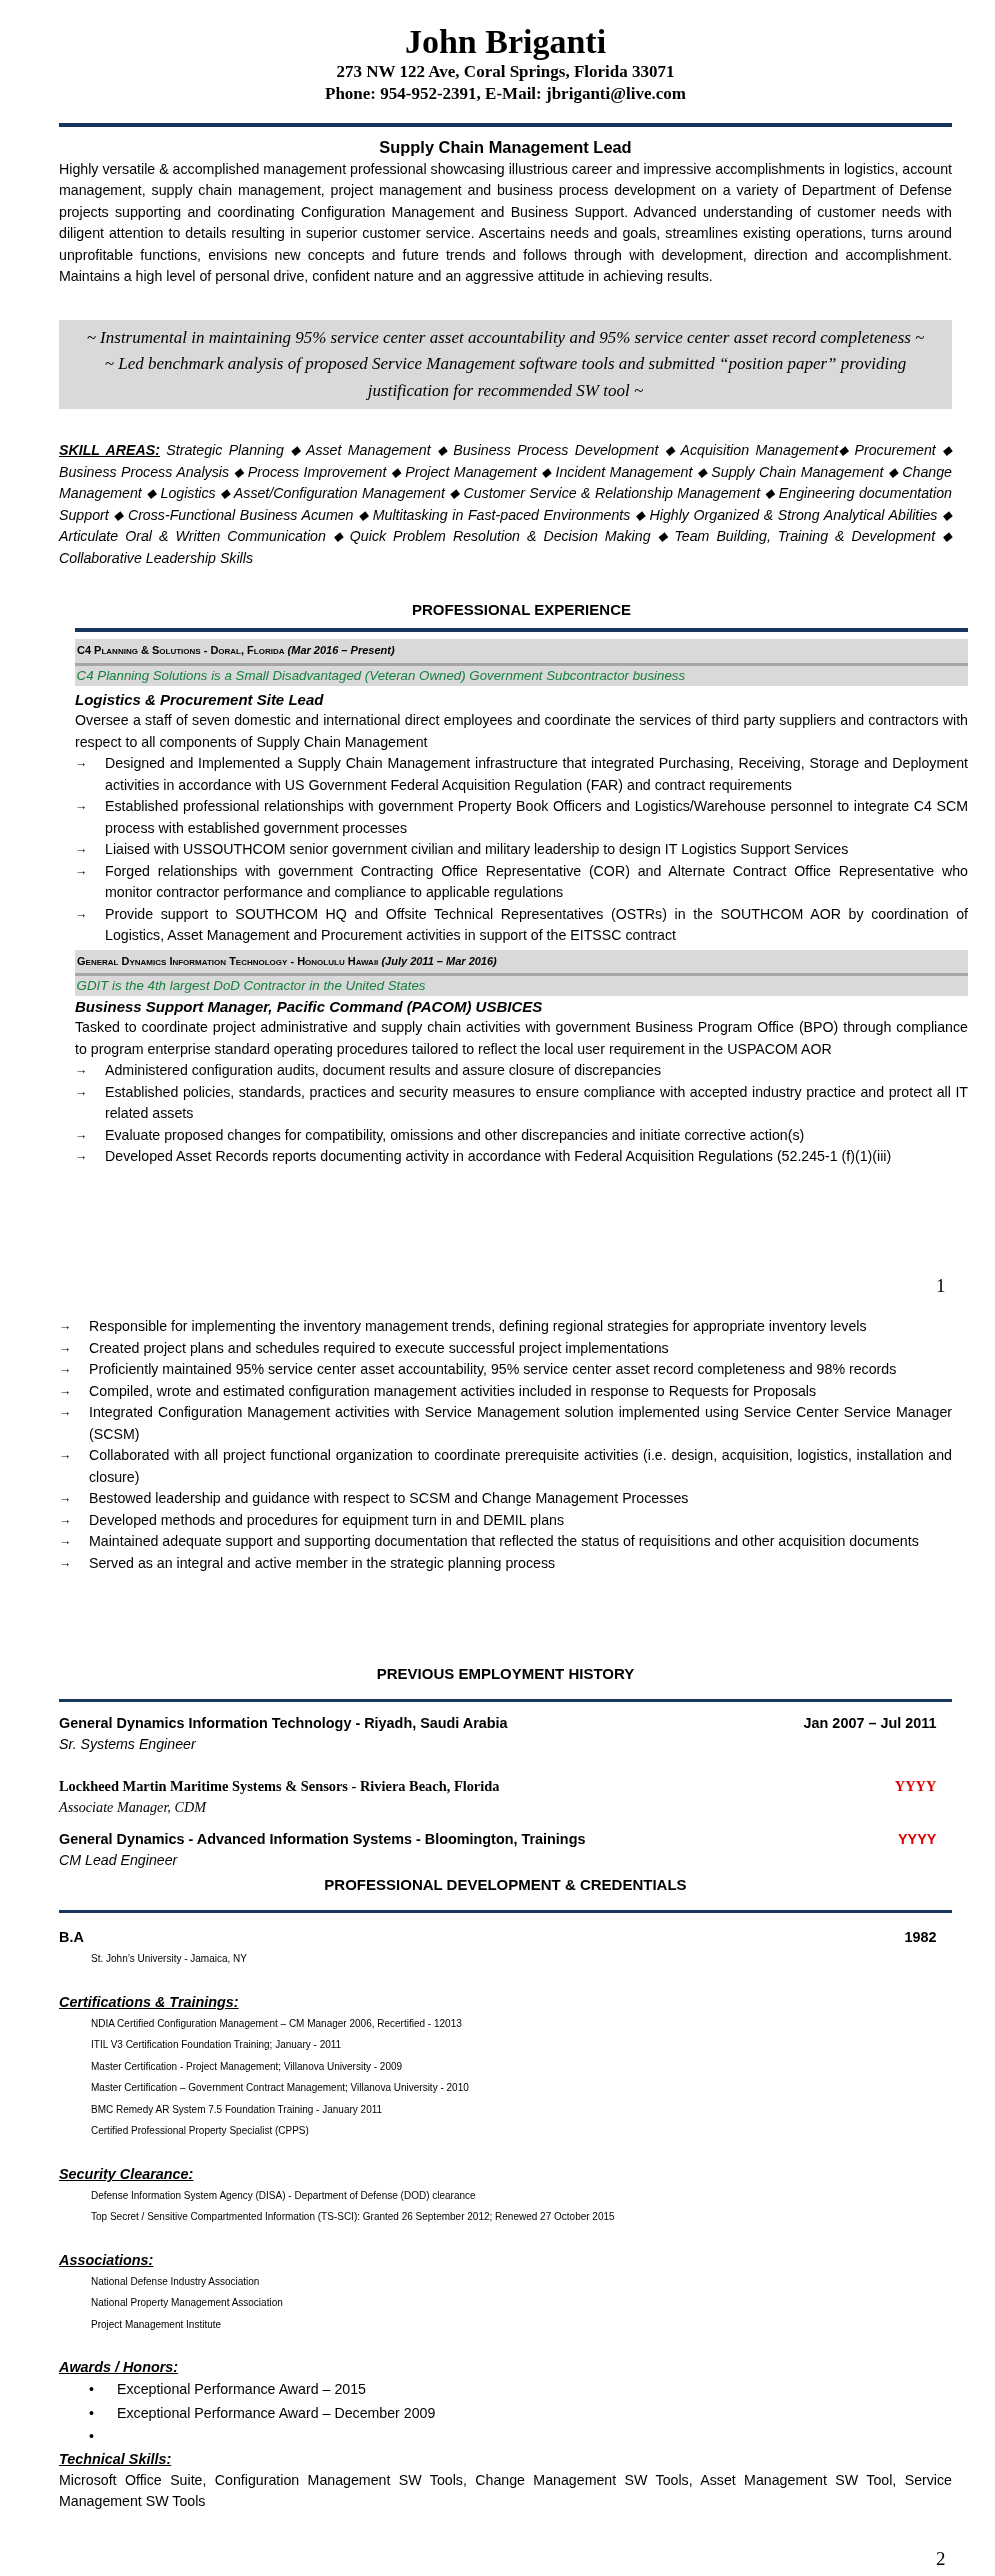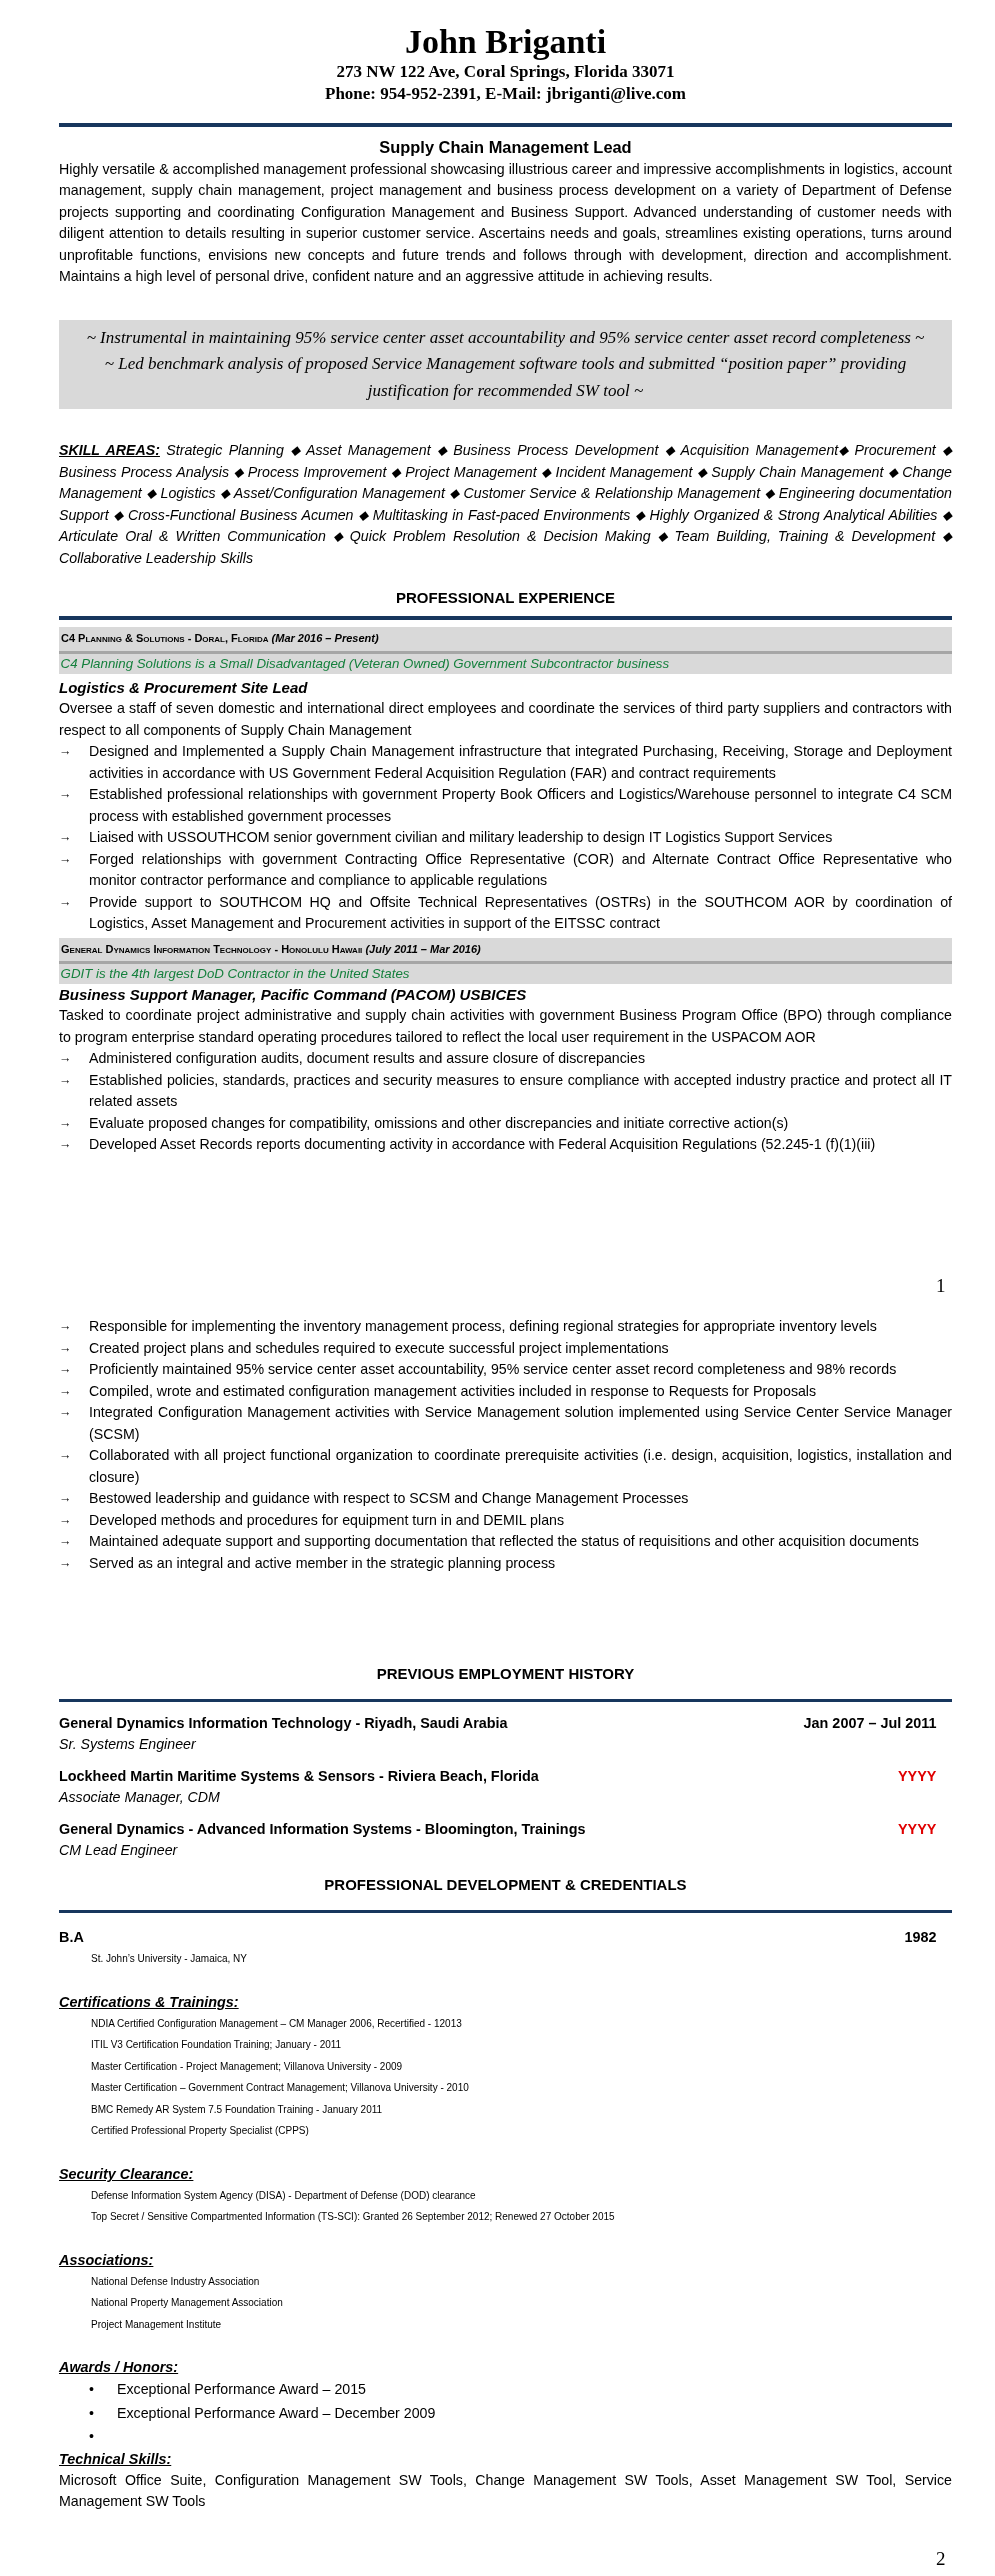--- a/index.html
+++ b/index.html
@@ -57,21 +57,21 @@
   <div class="highlight">
     <div>~ Instrumental in maintaining 95% service center asset accountability and 95% service center asset record completeness ~</div>
     <div>~ Led benchmark analysis of proposed Service Management software tools and submitted “position paper” providing justification for recommended SW tool ~</div>
   </div>
 </div>
 
 <div class="page" style="top:440px;">
   <div class="skills"><span class="lbl">SKILL AREAS:</span><span> Strategic Planning ⬥ Asset Management ⬥ Business Process Development ⬥ Acquisition Management⬥ Procurement ⬥ Business Process Analysis ⬥ Process Improvement ⬥ Project Management ⬥ Incident Management ⬥ Supply Chain Management ⬥ Change Management ⬥ Logistics ⬥ Asset/Configuration Management ⬥ Customer Service &amp; Relationship Management ⬥ Engineering documentation Support ⬥ Cross-Functional Business Acumen ⬥ Multitasking in Fast-paced Environments ⬥ Highly Organized &amp; Strong Analytical Abilities ⬥ Articulate Oral &amp; Written Communication ⬥ Quick Problem Resolution &amp; Decision Making ⬥ Team Building, Training &amp; Development ⬥ Collaborative Leadership Skills</span></div>
 </div>
 
-<div class="page" style="top:588px;">
+<div class="page" style="top:600px;margin-left:16px;">
   <div class="section-title">PROFESSIONAL EXPERIENCE</div>
   <div class="rule" style="margin-top:9.4px;"></div>
 
   <div class="job-band" style="margin-top:7px;">
     <div class="job-head"><span>C4 Planning &amp; Solutions - Doral, Florida </span><span class="dates">(Mar 2016 – Present)</span></div>
     <div class="job-desc">C4 Planning Solutions is a Small Disadvantaged (Veteran Owned) Government Subcontractor business</div>
   </div>
   <div class="role" style="margin-top:3.1px;">Logistics &amp; Procurement Site Lead</div>
   <div class="para">Oversee a staff of seven domestic and international direct employees and coordinate the services of third party suppliers and contractors with respect to all components of Supply Chain Management</div>
   <ul class="arrows">
@@ -93,21 +93,21 @@
     <li><span class="arr">→</span><span>Established policies, standards, practices and security measures to ensure compliance with accepted industry practice and protect all IT related assets</span></li>
     <li><span class="arr">→</span><span>Evaluate proposed changes for compatibility, omissions and other discrepancies and initiate corrective action(s)</span></li>
     <li><span class="arr">→</span><span>Developed Asset Records reports documenting activity in accordance with Federal Acquisition Regulations (52.245-1 (f)(1)(iii)</span></li>
   </ul>
 </div>
 
 <div class="pnum" style="top:1275px; left:936px;">1</div>
 
 <div class="page" style="top:1316px;">
   <ul class="arrows">
-    <li><span class="arr">→</span><span>Responsible for implementing the inventory management process, defining regional strategies for appropriate inventory levels</span></li>
+    <li><span class="arr">→</span><span>Responsible for implementing the inventory management trends, defining regional strategies for appropriate inventory levels</span></li>
     <li><span class="arr">→</span><span>Created project plans and schedules required to execute successful project implementations</span></li>
     <li><span class="arr">→</span><span>Proficiently maintained 95% service center asset accountability, 95% service center asset record completeness and 98% records</span></li>
     <li><span class="arr">→</span><span>Compiled, wrote and estimated configuration management activities included in response to Requests for Proposals</span></li>
     <li><span class="arr">→</span><span>Integrated Configuration Management activities with Service Management solution implemented using Service Center Service Manager (SCSM)</span></li>
     <li><span class="arr">→</span><span>Collaborated with all project functional organization to coordinate prerequisite activities (i.e. design, acquisition, logistics, installation and closure)</span></li>
     <li><span class="arr">→</span><span>Bestowed leadership and guidance with respect to SCSM and Change Management Processes</span></li>
     <li><span class="arr">→</span><span>Developed methods and procedures for equipment turn in and DEMIL plans</span></li>
     <li><span class="arr">→</span><span>Maintained adequate support and supporting documentation that reflected the status of requisitions and other acquisition documents</span></li>
     <li><span class="arr">→</span><span>Served as an integral and active member in the strategic planning process</span></li>
   </ul>
@@ -117,21 +117,21 @@
   <div class="section-title">PREVIOUS EMPLOYMENT HISTORY</div>
   <div class="rule" style="margin-top:15.6px;"></div>
 
   <div style="margin-top:11px;">
     <div class="prev-row">
         <span>General Dynamics Information Technology - Riyadh, Saudi Arabia</span>
         <span>Jan 2007 – Jul 2011</span>
       </div>
     <div class="prev-title">Sr. Systems Engineer</div>
   </div>
-  <div style="margin-top:11px;">
+  <div style="margin-top:21px;font-family:Liberation Serif, serif;">
     <div class="prev-row">
         <span>Lockheed Martin Maritime Systems &amp; Sensors - Riviera Beach, Florida</span>
         <span class="red">YYYY</span>
       </div>
     <div class="prev-title">Associate Manager, CDM</div>
   </div>
   <div style="margin-top:11px;">
     <div class="prev-row">
         <span>General Dynamics - Advanced Information Systems - Bloomington, Trainings</span>
         <span class="red">YYYY</span>

